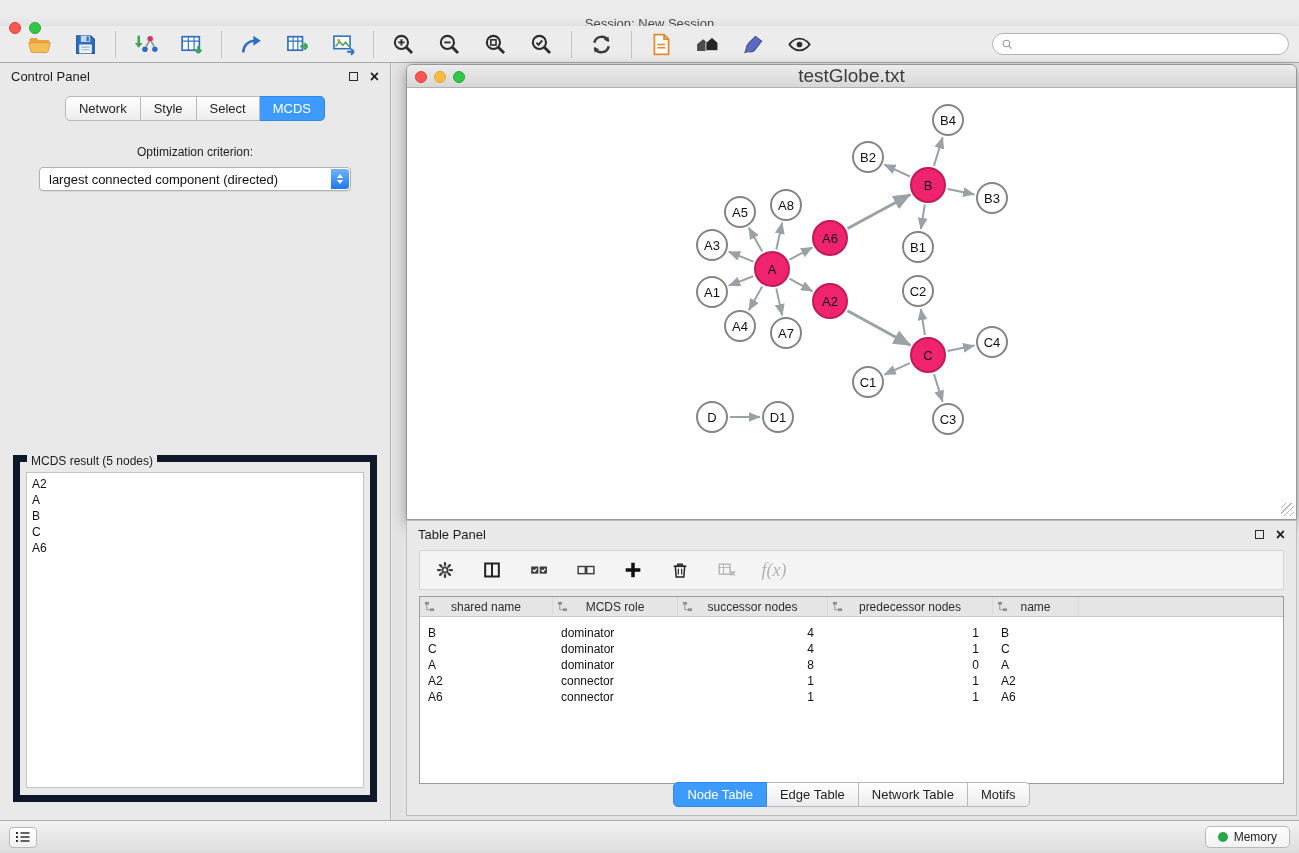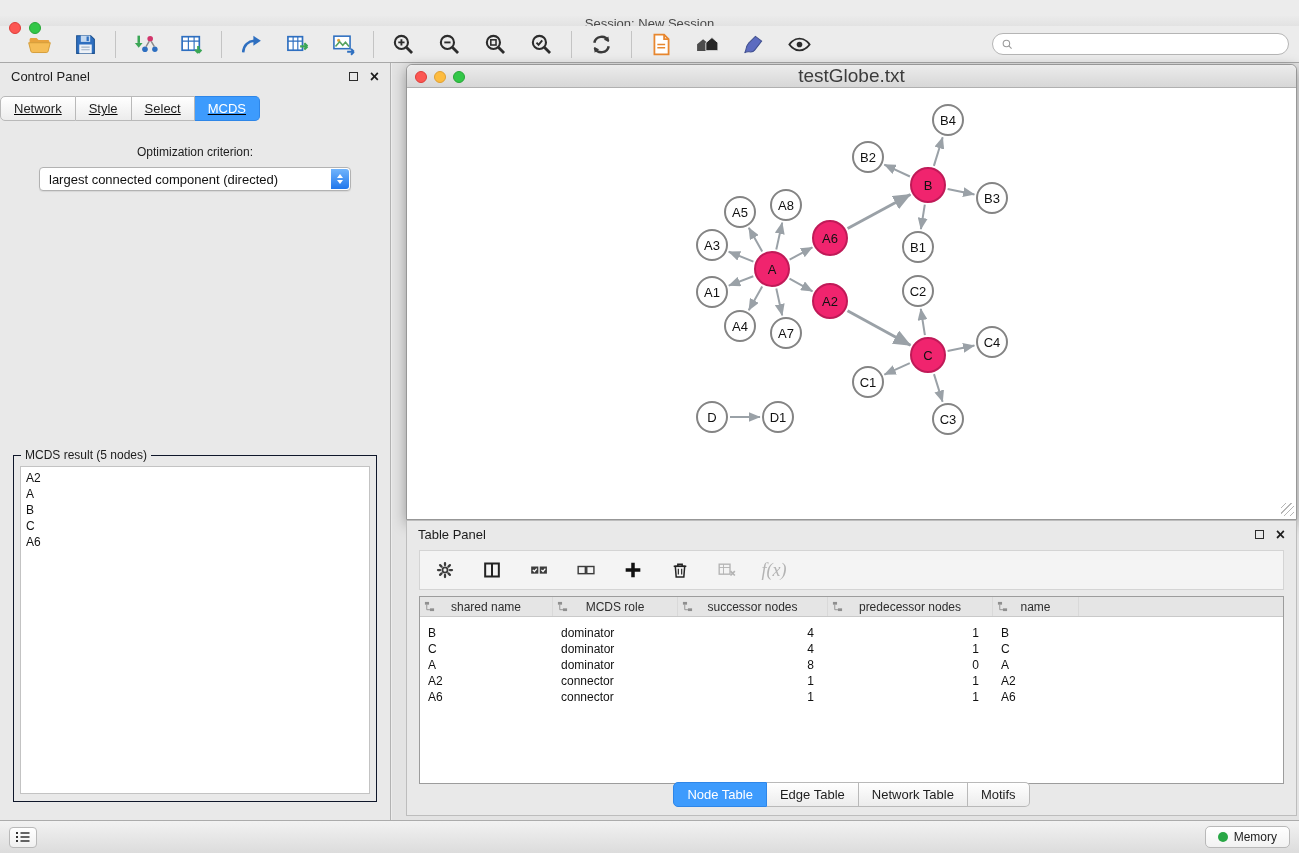--- a/index.html
+++ b/index.html
@@ -28,32 +28,32 @@
   .search-input{border:none;outline:none;flex:1;font-size:12px;background:transparent;color:#333;}
 
   
   .panel-header{height:27px;display:flex;align-items:center;padding:0 11px;font-size:13px;color:#1c1c1c;}
   .ph-icons{margin-left:auto;display:flex;align-items:center;gap:12px;}
   .float-ic{width:9px;height:9px;border:1.5px solid #2c2c2c;display:inline-block;cursor:pointer;}
   .close-ic{font-size:16px;font-weight:bold;color:#1c1c1c;line-height:12px;cursor:pointer;}
 
   
   .control-panel{position:absolute;top:63px;left:0;width:391px;bottom:33px;background:#e9e9e9;border-right:1px solid #b2b2b2;}
-  .cp-tabs{display:flex;justify-content:flex-start;margin-top:6px;text-decoration:underline;}
+  .cp-tabs{display:flex;justify-content:center;margin-top:6px;}
   .seg-tab{font-size:13px;padding:4px 13px;background:linear-gradient(#ffffff,#ececec);border:1px solid #b9b9b9;border-left-width:0;color:#1e1e1e;cursor:pointer;white-space:nowrap;}
   .seg-tab:first-child{border-left-width:1px;border-top-left-radius:5px;border-bottom-left-radius:5px;}
   .seg-tab:last-child{border-top-right-radius:5px;border-bottom-right-radius:5px;}
   .seg-tab.active{background:#3d9bfd;color:#fff;border-color:#2e86e8;}
   .opt-label{text-align:center;margin-top:24px;font-size:12px;color:#1c1c1c;}
   .dropdown{margin:8px auto 0;width:312px;height:24px;background:#fff;border:1px solid #b2b2b2;border-radius:4px;display:flex;align-items:center;position:relative;padding:0 24px 0 9px;font-size:13px;color:#111;cursor:pointer;box-shadow:0 1px 1px rgba(0,0,0,.08);}
   .dd-value{white-space:nowrap;overflow:hidden;}
   .dd-arrows{position:absolute;right:1px;top:1px;bottom:1px;width:18px;background:linear-gradient(#70b4fc,#2077ec);border-radius:0 3px 3px 0;display:flex;align-items:center;justify-content:center;}
   .cp-buttons{display:flex;justify-content:center;gap:13px;margin-top:13px;}
   .btn{font-size:13px;padding:3px 15px;background:linear-gradient(#ffffff,#f0f0f0);border:1px solid #b6b6b6;border-radius:4px;color:#1c1c1c;cursor:pointer;}
-  .groupbox{position:absolute;left:13px;right:13px;top:392px;bottom:18px;border:1px solid #0f172a;}
+  .groupbox{position:absolute;left:13px;right:13px;top:392px;bottom:18px;border:7px solid #0f172a;}
   .gb-title{position:absolute;top:-8px;left:7px;background:#e9e9e9;padding:0 4px;font-size:12px;color:#1c1c1c;}
   .mcds-list{position:absolute;left:6px;right:6px;top:10px;bottom:7px;background:#fff;border:1px solid #c3c3c3;overflow:auto;padding:3px 5px;}
   .mcds-item{font-size:12px;color:#111;line-height:16px;cursor:default;}
 
   
   .desktop{position:absolute;left:392px;top:63px;right:0;bottom:33px;background:#e3e3e3;}
   .network-window{position:absolute;left:14px;top:1px;width:891px;height:456px;background:#fff;border:1px solid #979797;border-radius:6px 6px 0 0;box-shadow:0 4px 14px rgba(0,0,0,.35);}
   .net-titlebar{position:relative;height:23px;background:linear-gradient(#ececec,#d7d7d7);border-bottom:1px solid #b0b0b0;border-radius:6px 6px 0 0;display:flex;align-items:center;justify-content:center;font-size:19px;color:#3c3c3c;cursor:default;}
   .net-canvas{position:relative;width:889px;height:430px;background:#fff;overflow:hidden;}
   .edge-layer{position:absolute;left:0;top:0;}

